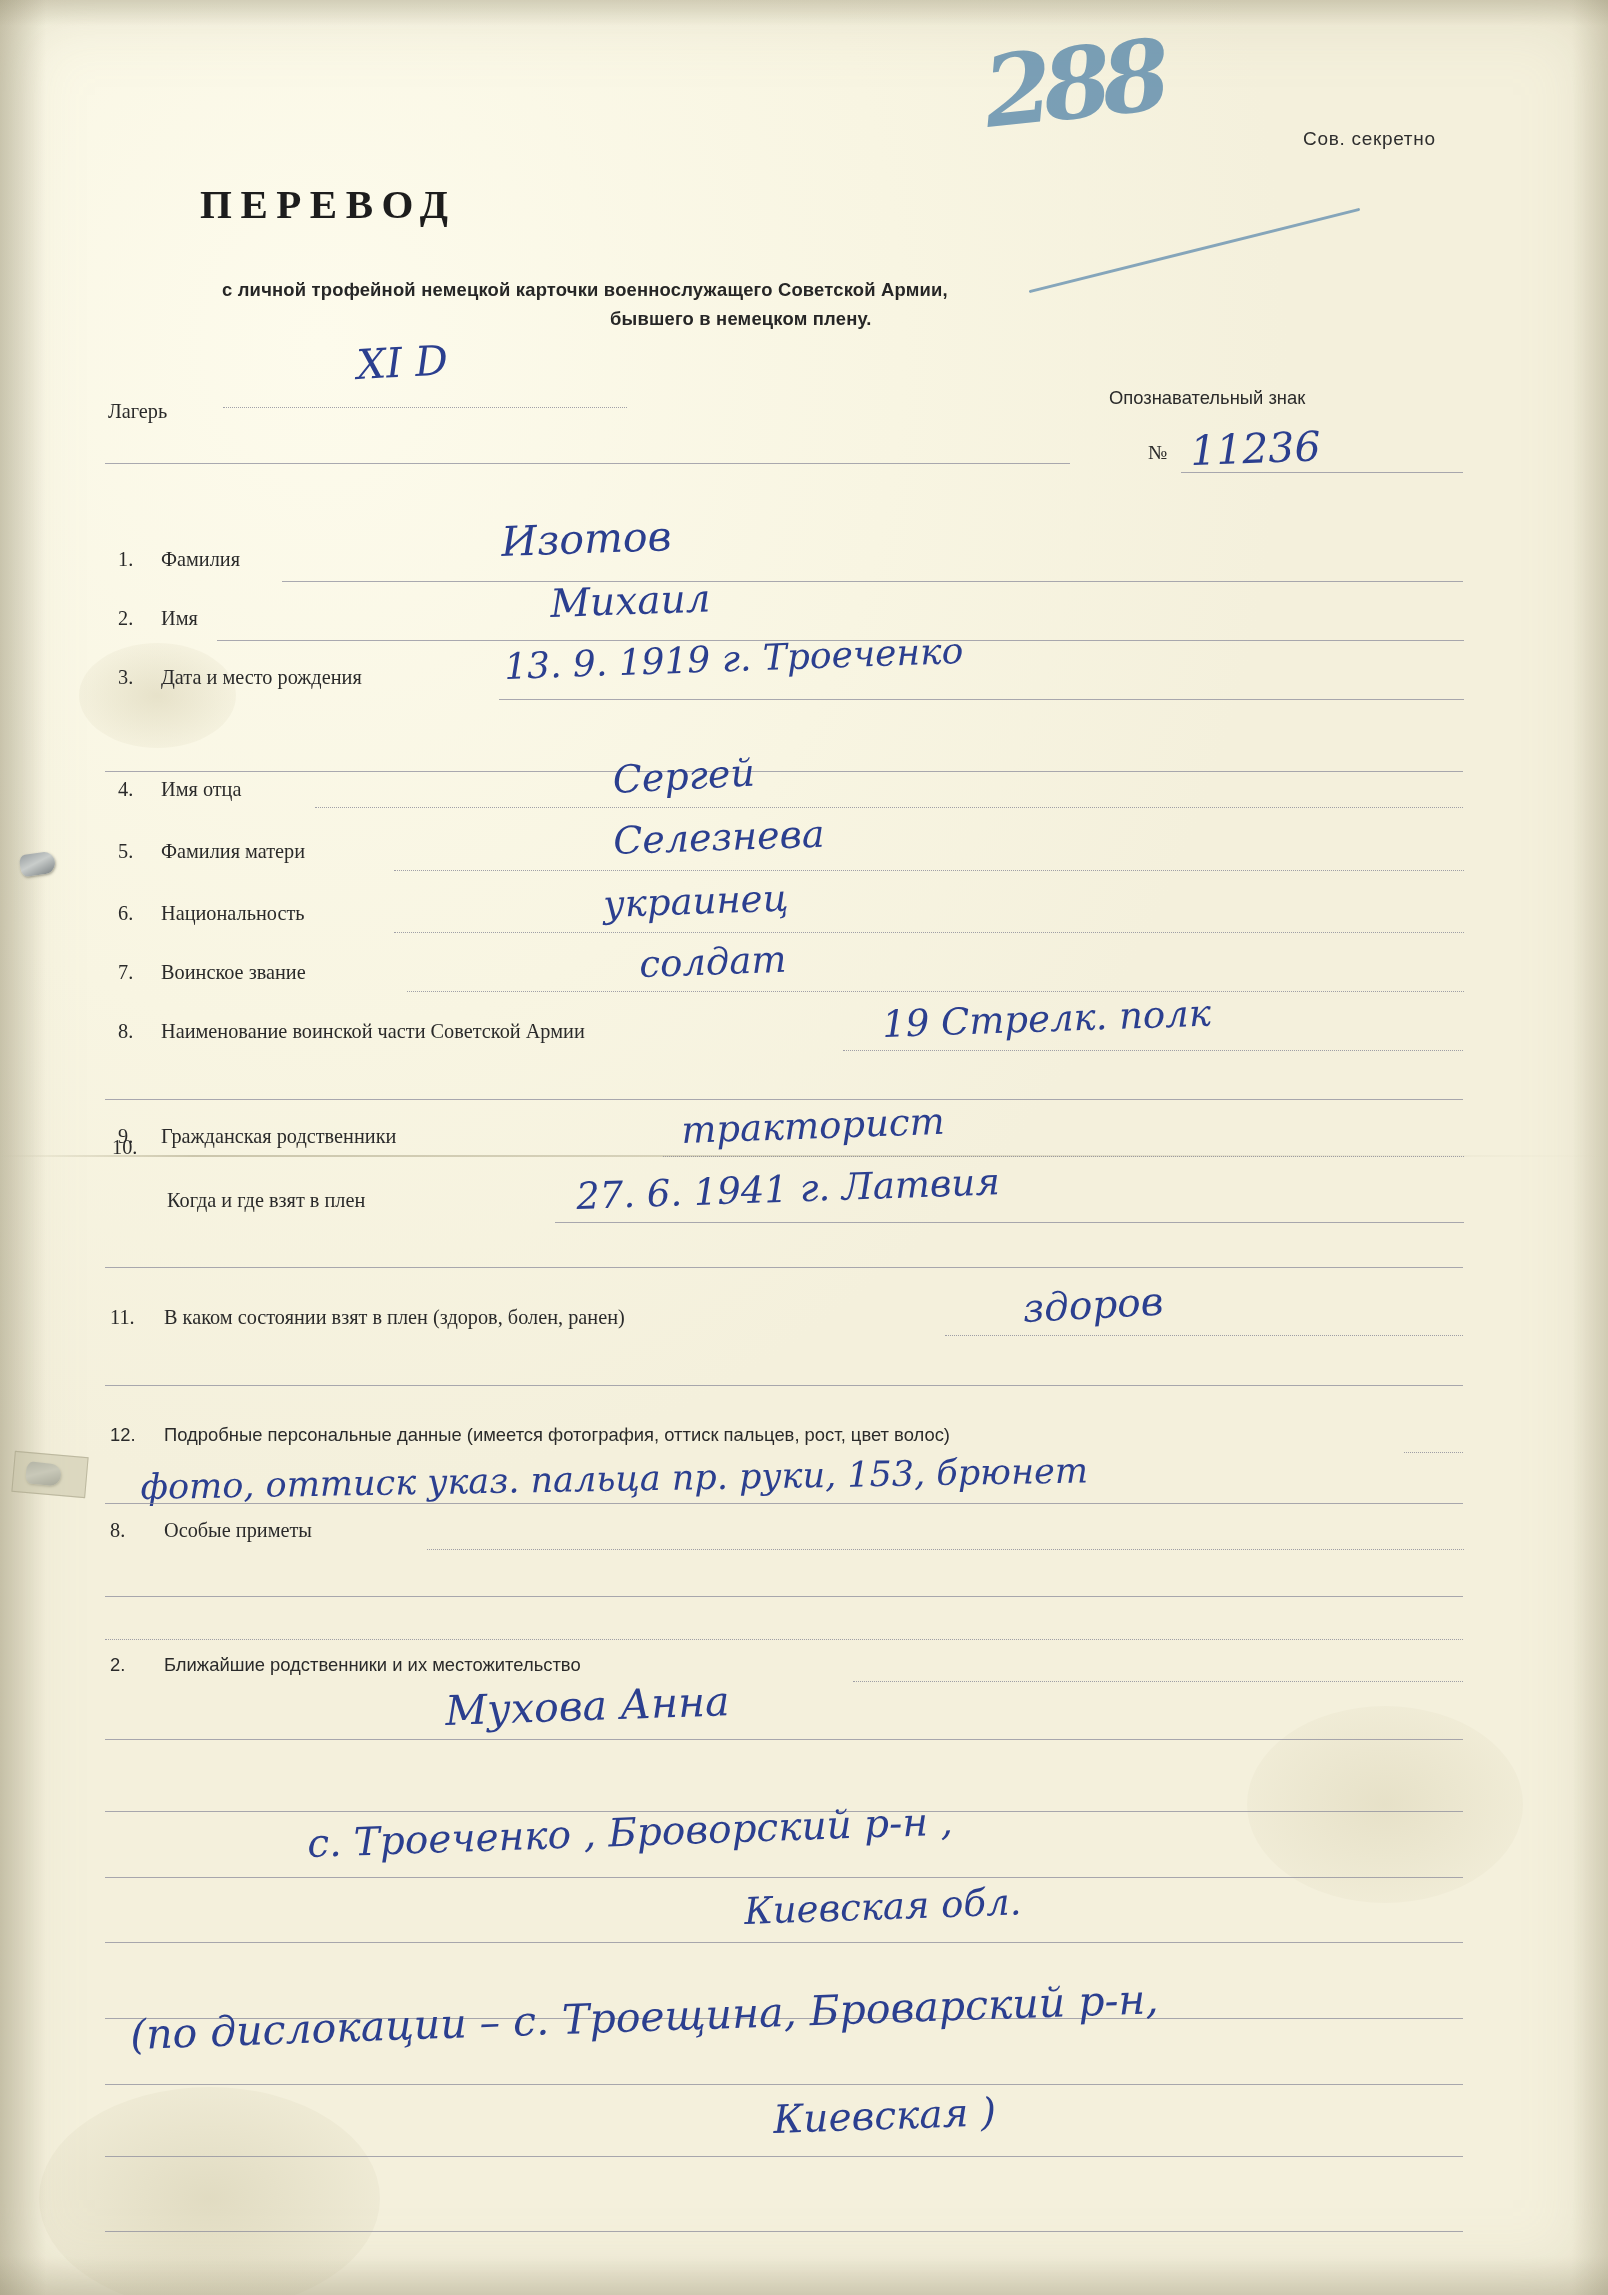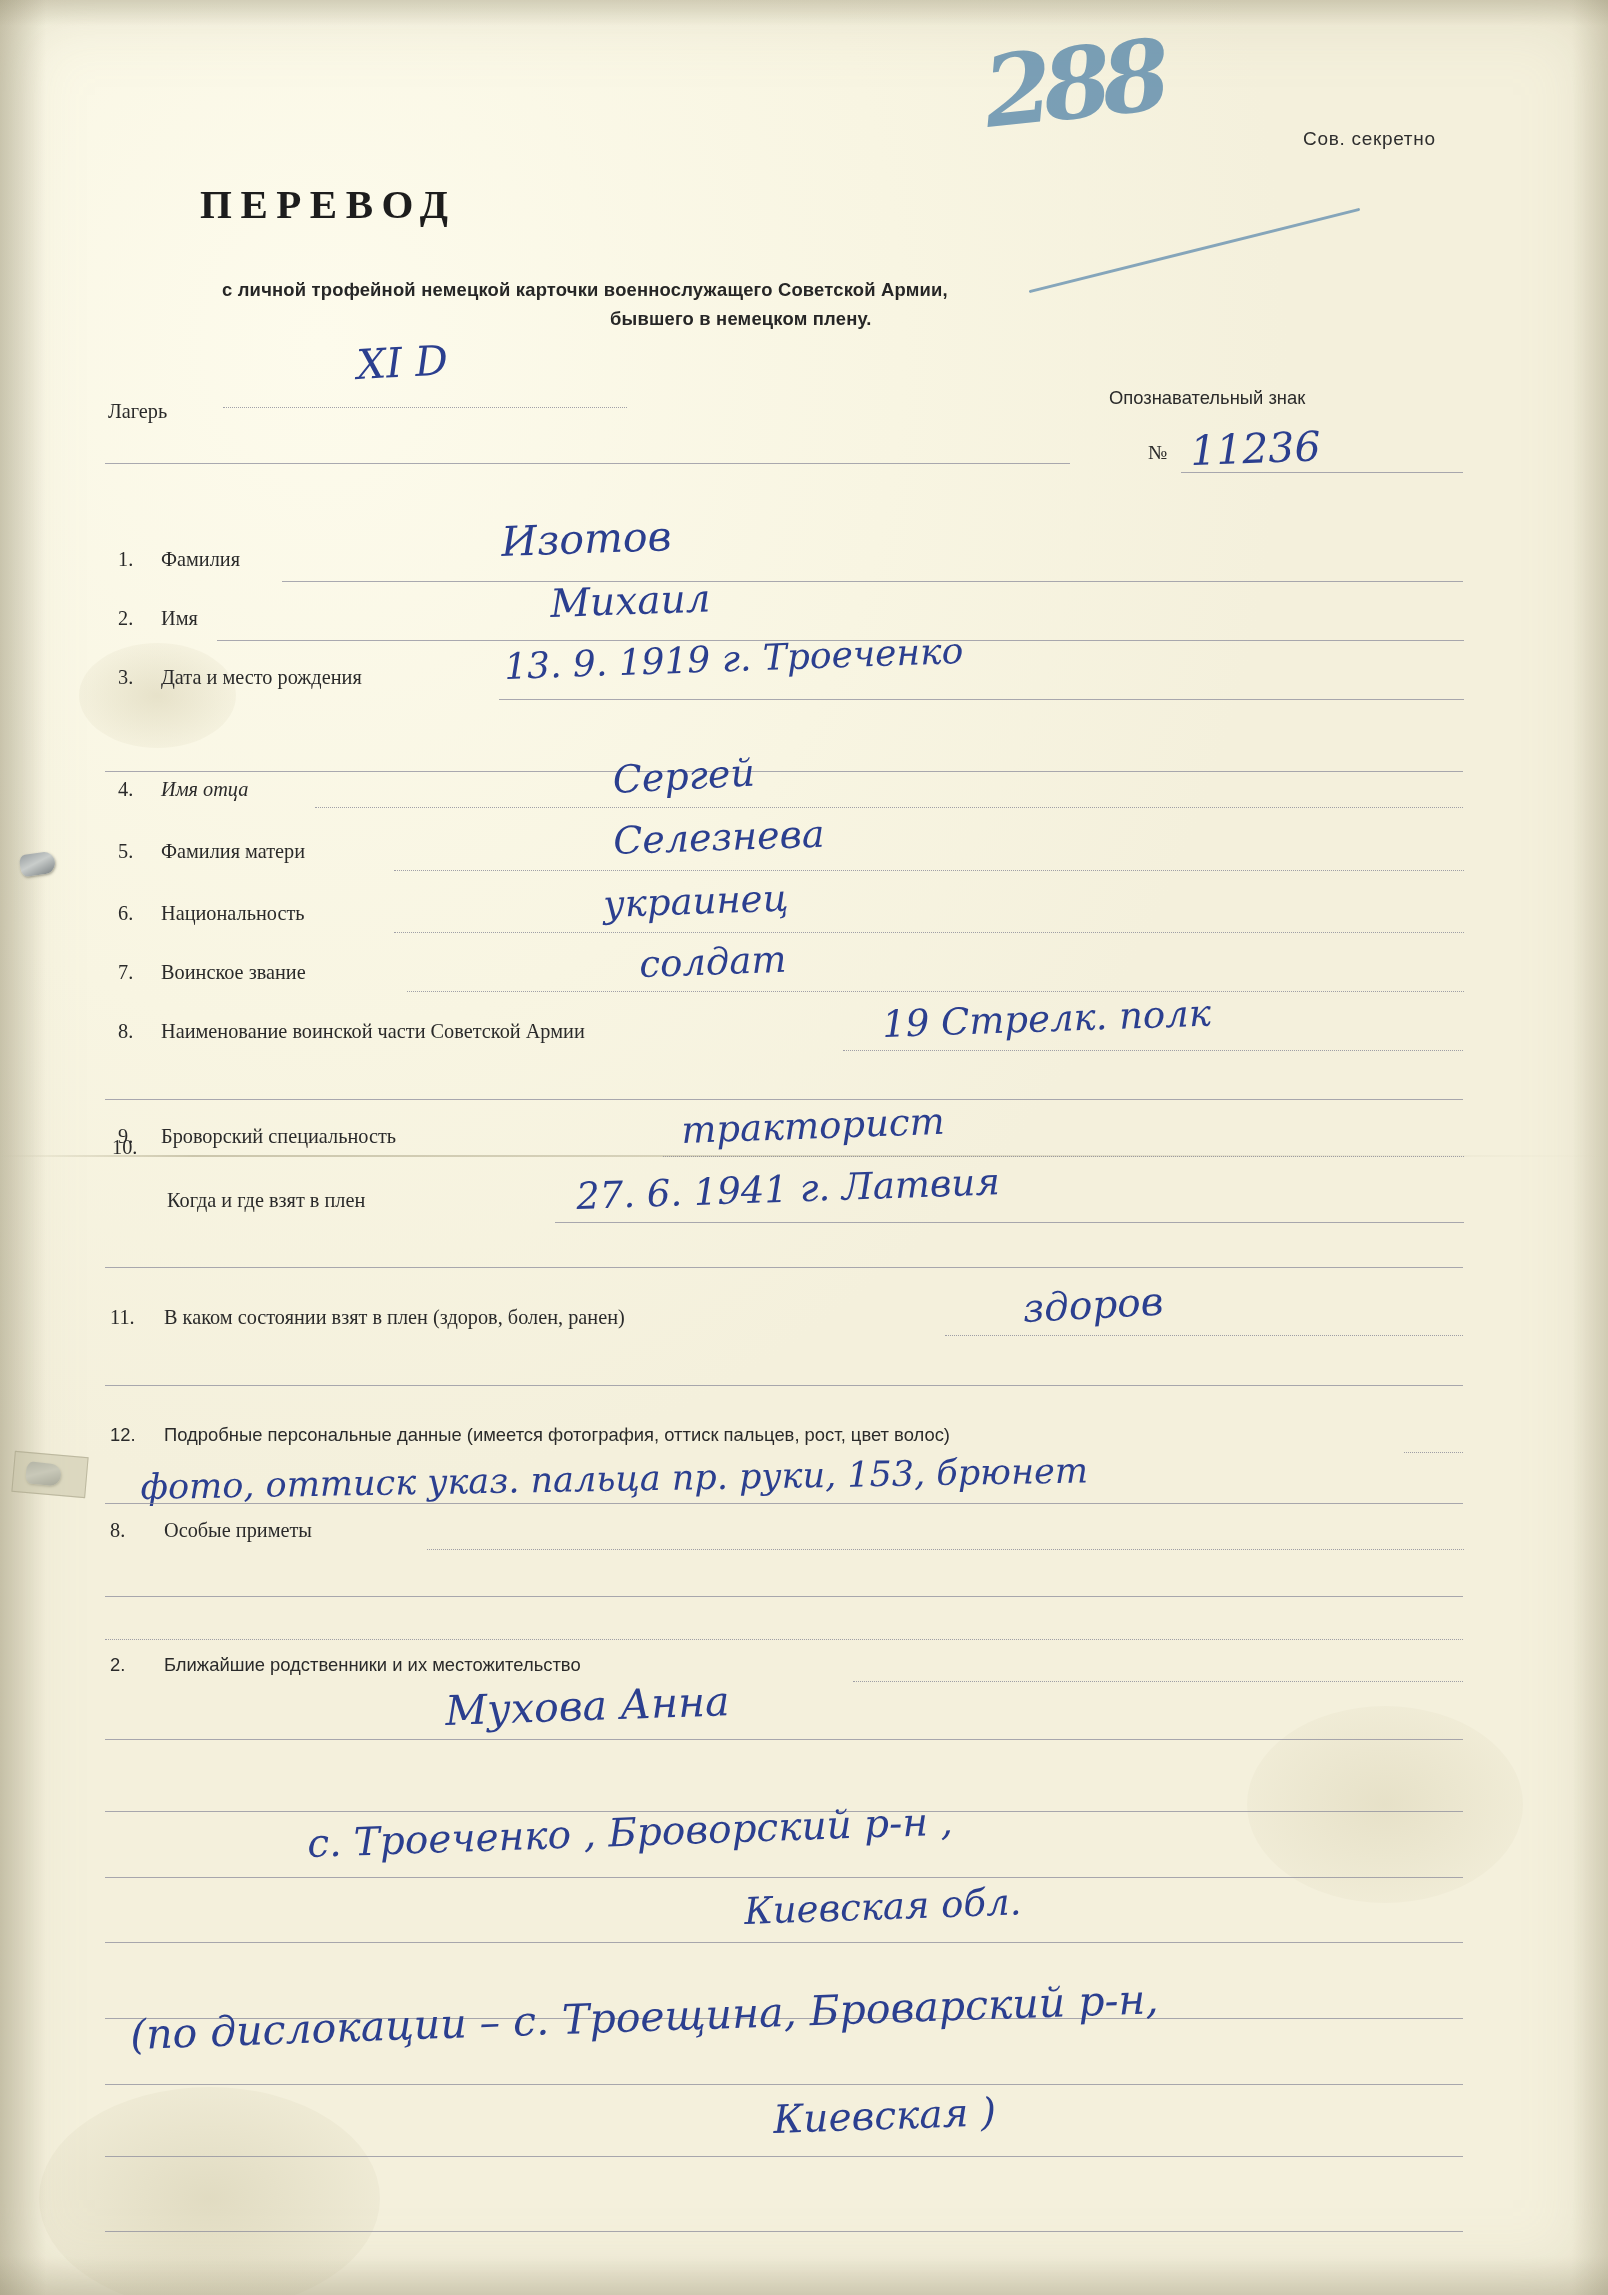--- a/index.html
+++ b/index.html
@@ -195,21 +195,21 @@
   <div class="rule" style="left:217px; top:640px; width:1247px;"></div>
   <div class="hand" style="left:551px; top:581px; font-size:39px; transform:rotate(-2deg);">Михаил</div>
 
   <div class="txt label" style="left:118px; top:666px;">3.</div>
   <div class="txt label" style="left:161px; top:666px;">Дата и место рождения</div>
   <div class="rule" style="left:499px; top:699px; width:965px;"></div>
   <div class="hand" style="left:505px; top:646px; font-size:36px; transform:rotate(-2deg);">13. 9. 1919 г.   Троеченко</div>
   <div class="rule" style="left:105px; top:771px; width:1358px;"></div>
 
   <div class="txt label" style="left:118px; top:778px;">4.</div>
-  <div class="txt label" style="left:161px; top:778px;font-style:italic;">Имя отца</div>
+  <div class="txt label" style="left:161px; top:778px;">Имя отца</div>
   <div class="rule dotted" style="left:315px; top:807px; width:1148px;"></div>
   <div class="hand" style="left:614px; top:758px; font-size:38px; transform:rotate(-3deg);">Сергей</div>
 
   <div class="txt label" style="left:118px; top:840px;">5.</div>
   <div class="txt label" style="left:161px; top:840px;text-align:center;">Фамилия матери</div>
   <div class="rule dotted" style="left:394px; top:870px; width:1070px;"></div>
   <div class="hand" style="left:614px; top:819px; font-size:38px; transform:rotate(-2deg);">Селезнева</div>
 
   <div class="txt label" style="left:118px; top:902px;">6.</div>
   <div class="txt label" style="left:161px; top:902px;">Национальность</div>
@@ -221,21 +221,21 @@
   <div class="rule dotted" style="left:407px; top:991px; width:1057px;"></div>
   <div class="hand" style="left:640px; top:943px; font-size:37px; transform:rotate(-2deg);">солдат</div>
 
   <div class="txt label" style="left:118px; top:1020px;">8.</div>
   <div class="txt label" style="left:161px; top:1020px;">Наименование воинской части Советской Армии</div>
   <div class="rule dotted" style="left:843px; top:1050px; width:620px;"></div>
   <div class="hand" style="left:883px; top:1003px; font-size:37px; transform:rotate(-2deg);">19 Стрелк. полк</div>
   <div class="rule" style="left:105px; top:1099px; width:1358px;"></div>
 
   <div class="txt label" style="left:118px; top:1125px;">9.</div>
-  <div class="txt label" style="left:161px; top:1125px;">Броворский специальность</div>
+  <div class="txt label" style="left:161px; top:1125px;">Гражданская родственники</div>
   <div class="rule dotted" style="left:663px; top:1156px; width:801px;"></div>
   <div class="hand" style="left:682px; top:1109px; font-size:37px; transform:rotate(-2deg);">тракторист</div>
 
   <div class="txt label" style="left:112px; top:1136px;">10.</div>
   <div class="txt label" style="left:167px; top:1189px;">Когда и где взят в плен</div>
   <div class="rule" style="left:555px; top:1222px; width:909px;"></div>
   <div class="hand" style="left:577px; top:1175px; font-size:37px; transform:rotate(-2deg);">27. 6. 1941 г.      Латвия</div>
   <div class="rule" style="left:105px; top:1267px; width:1358px;"></div>
 
   <div class="txt label" style="left:110px; top:1306px;">11.</div>

